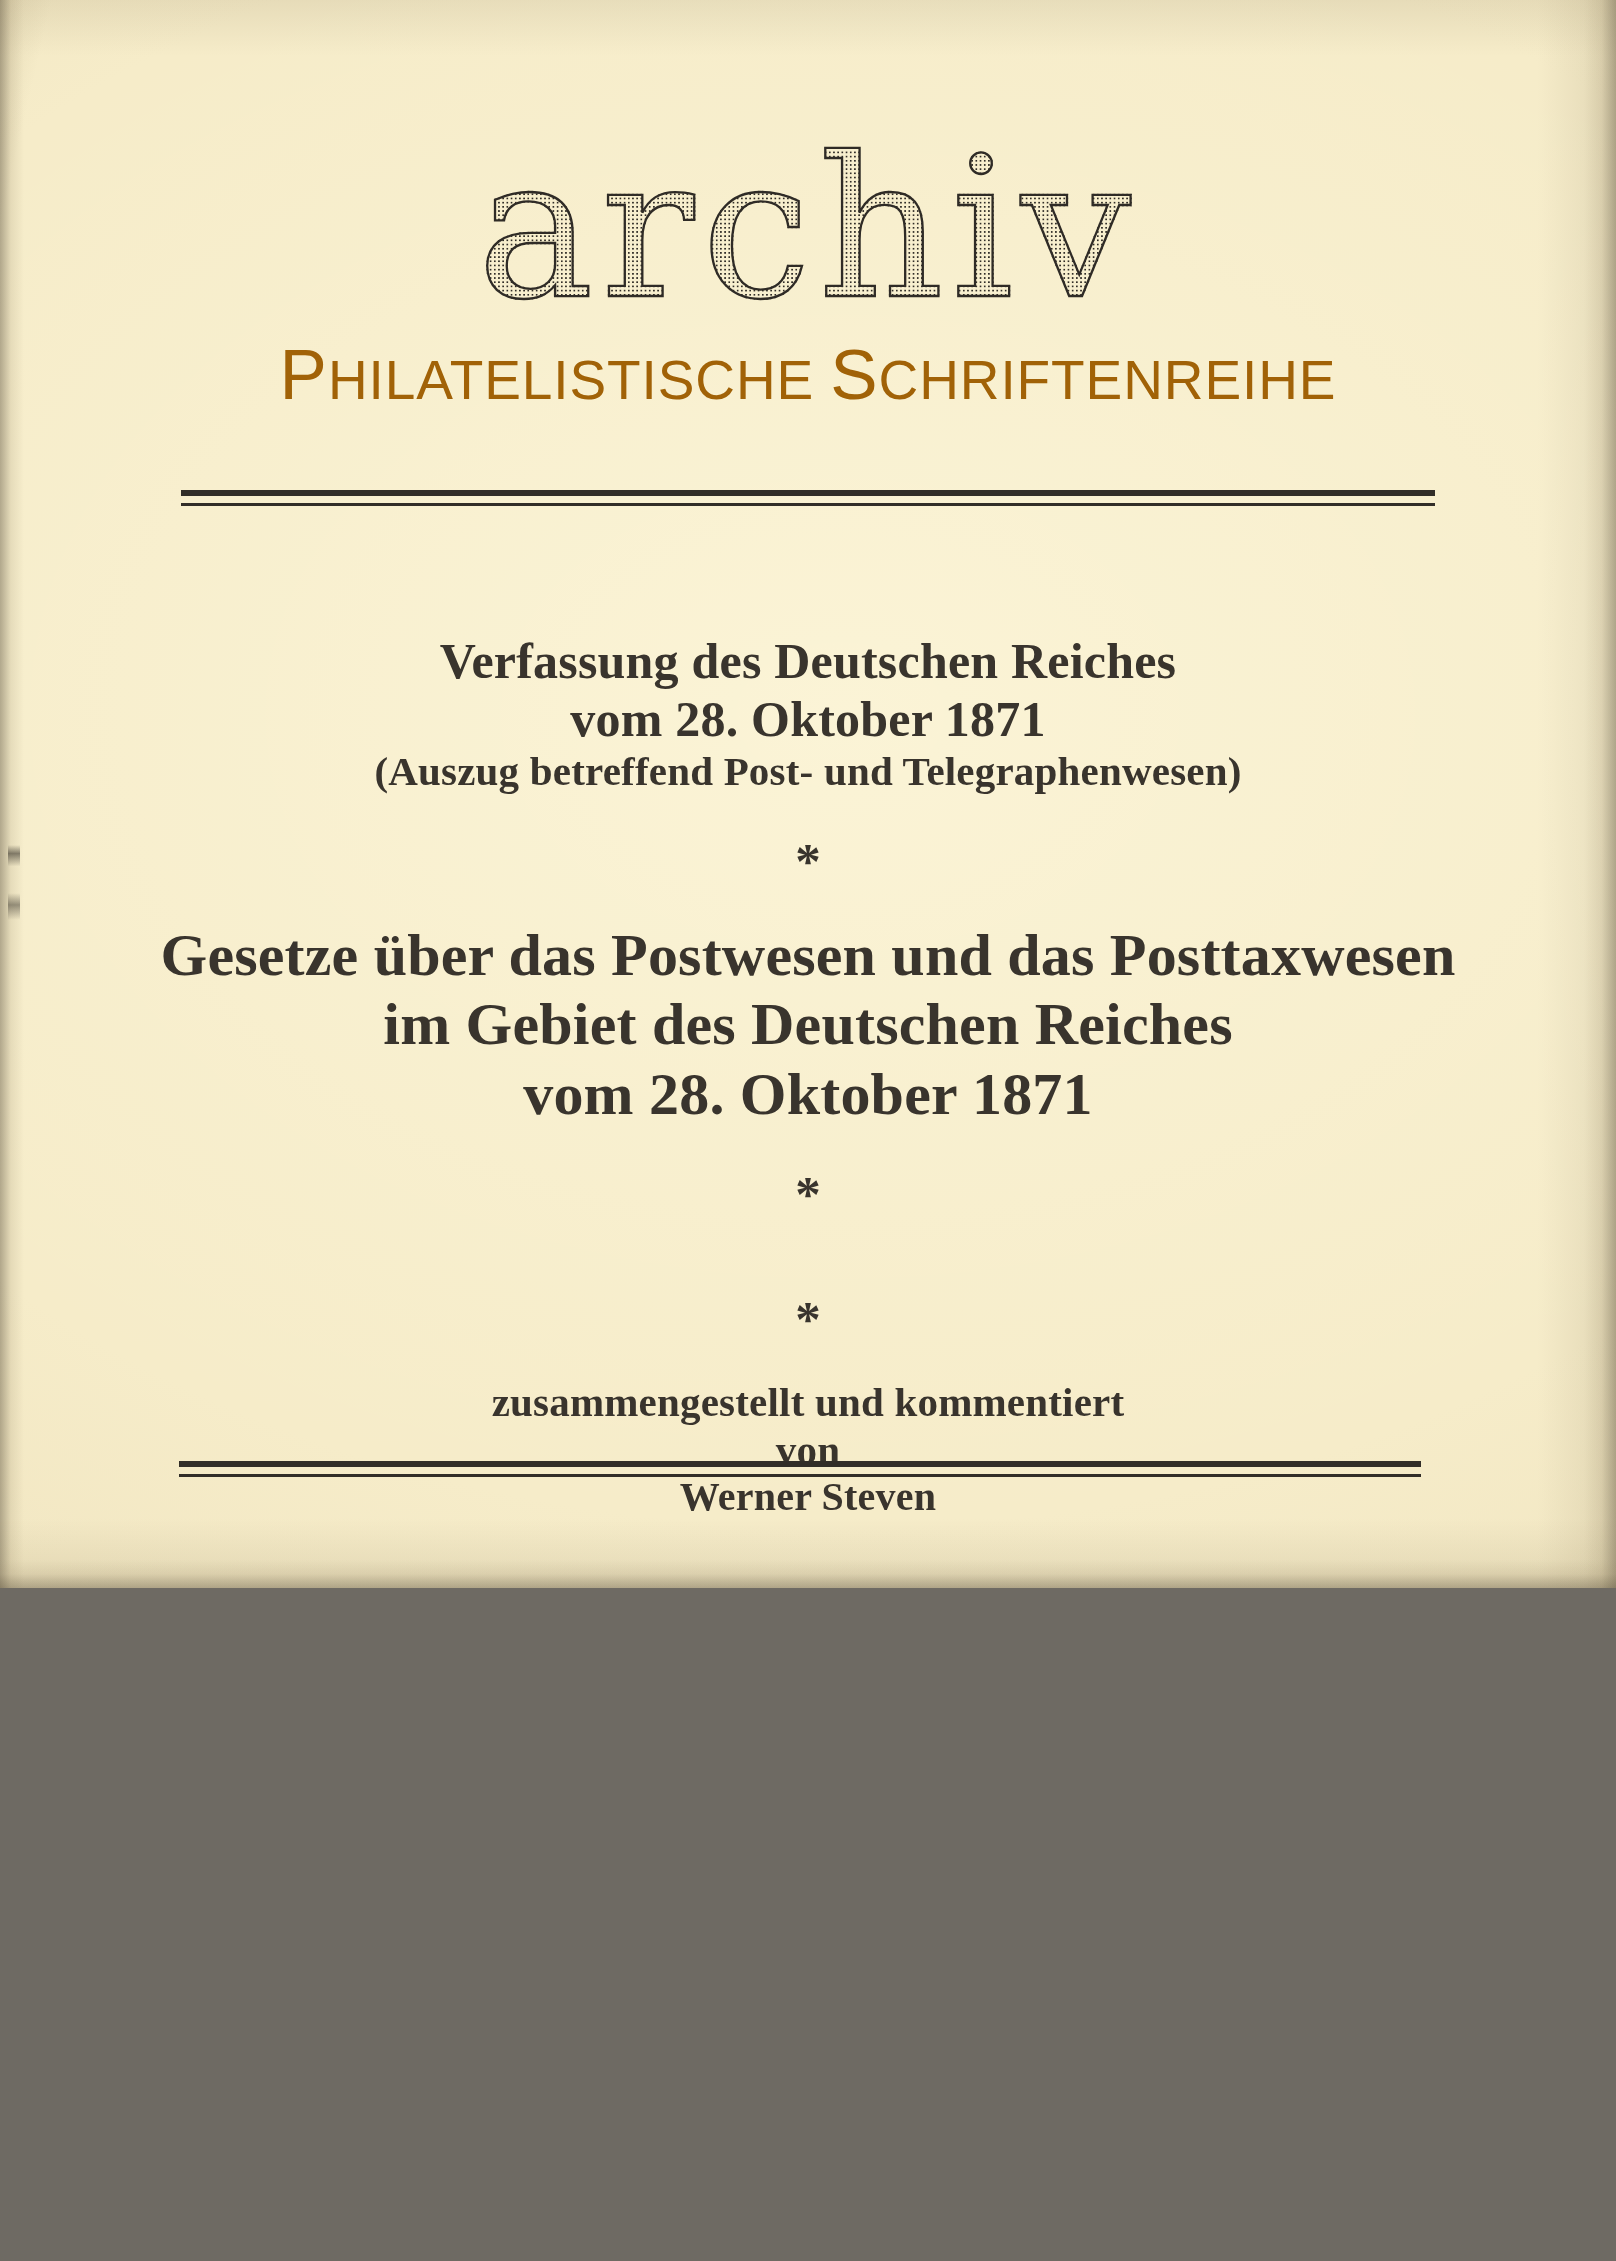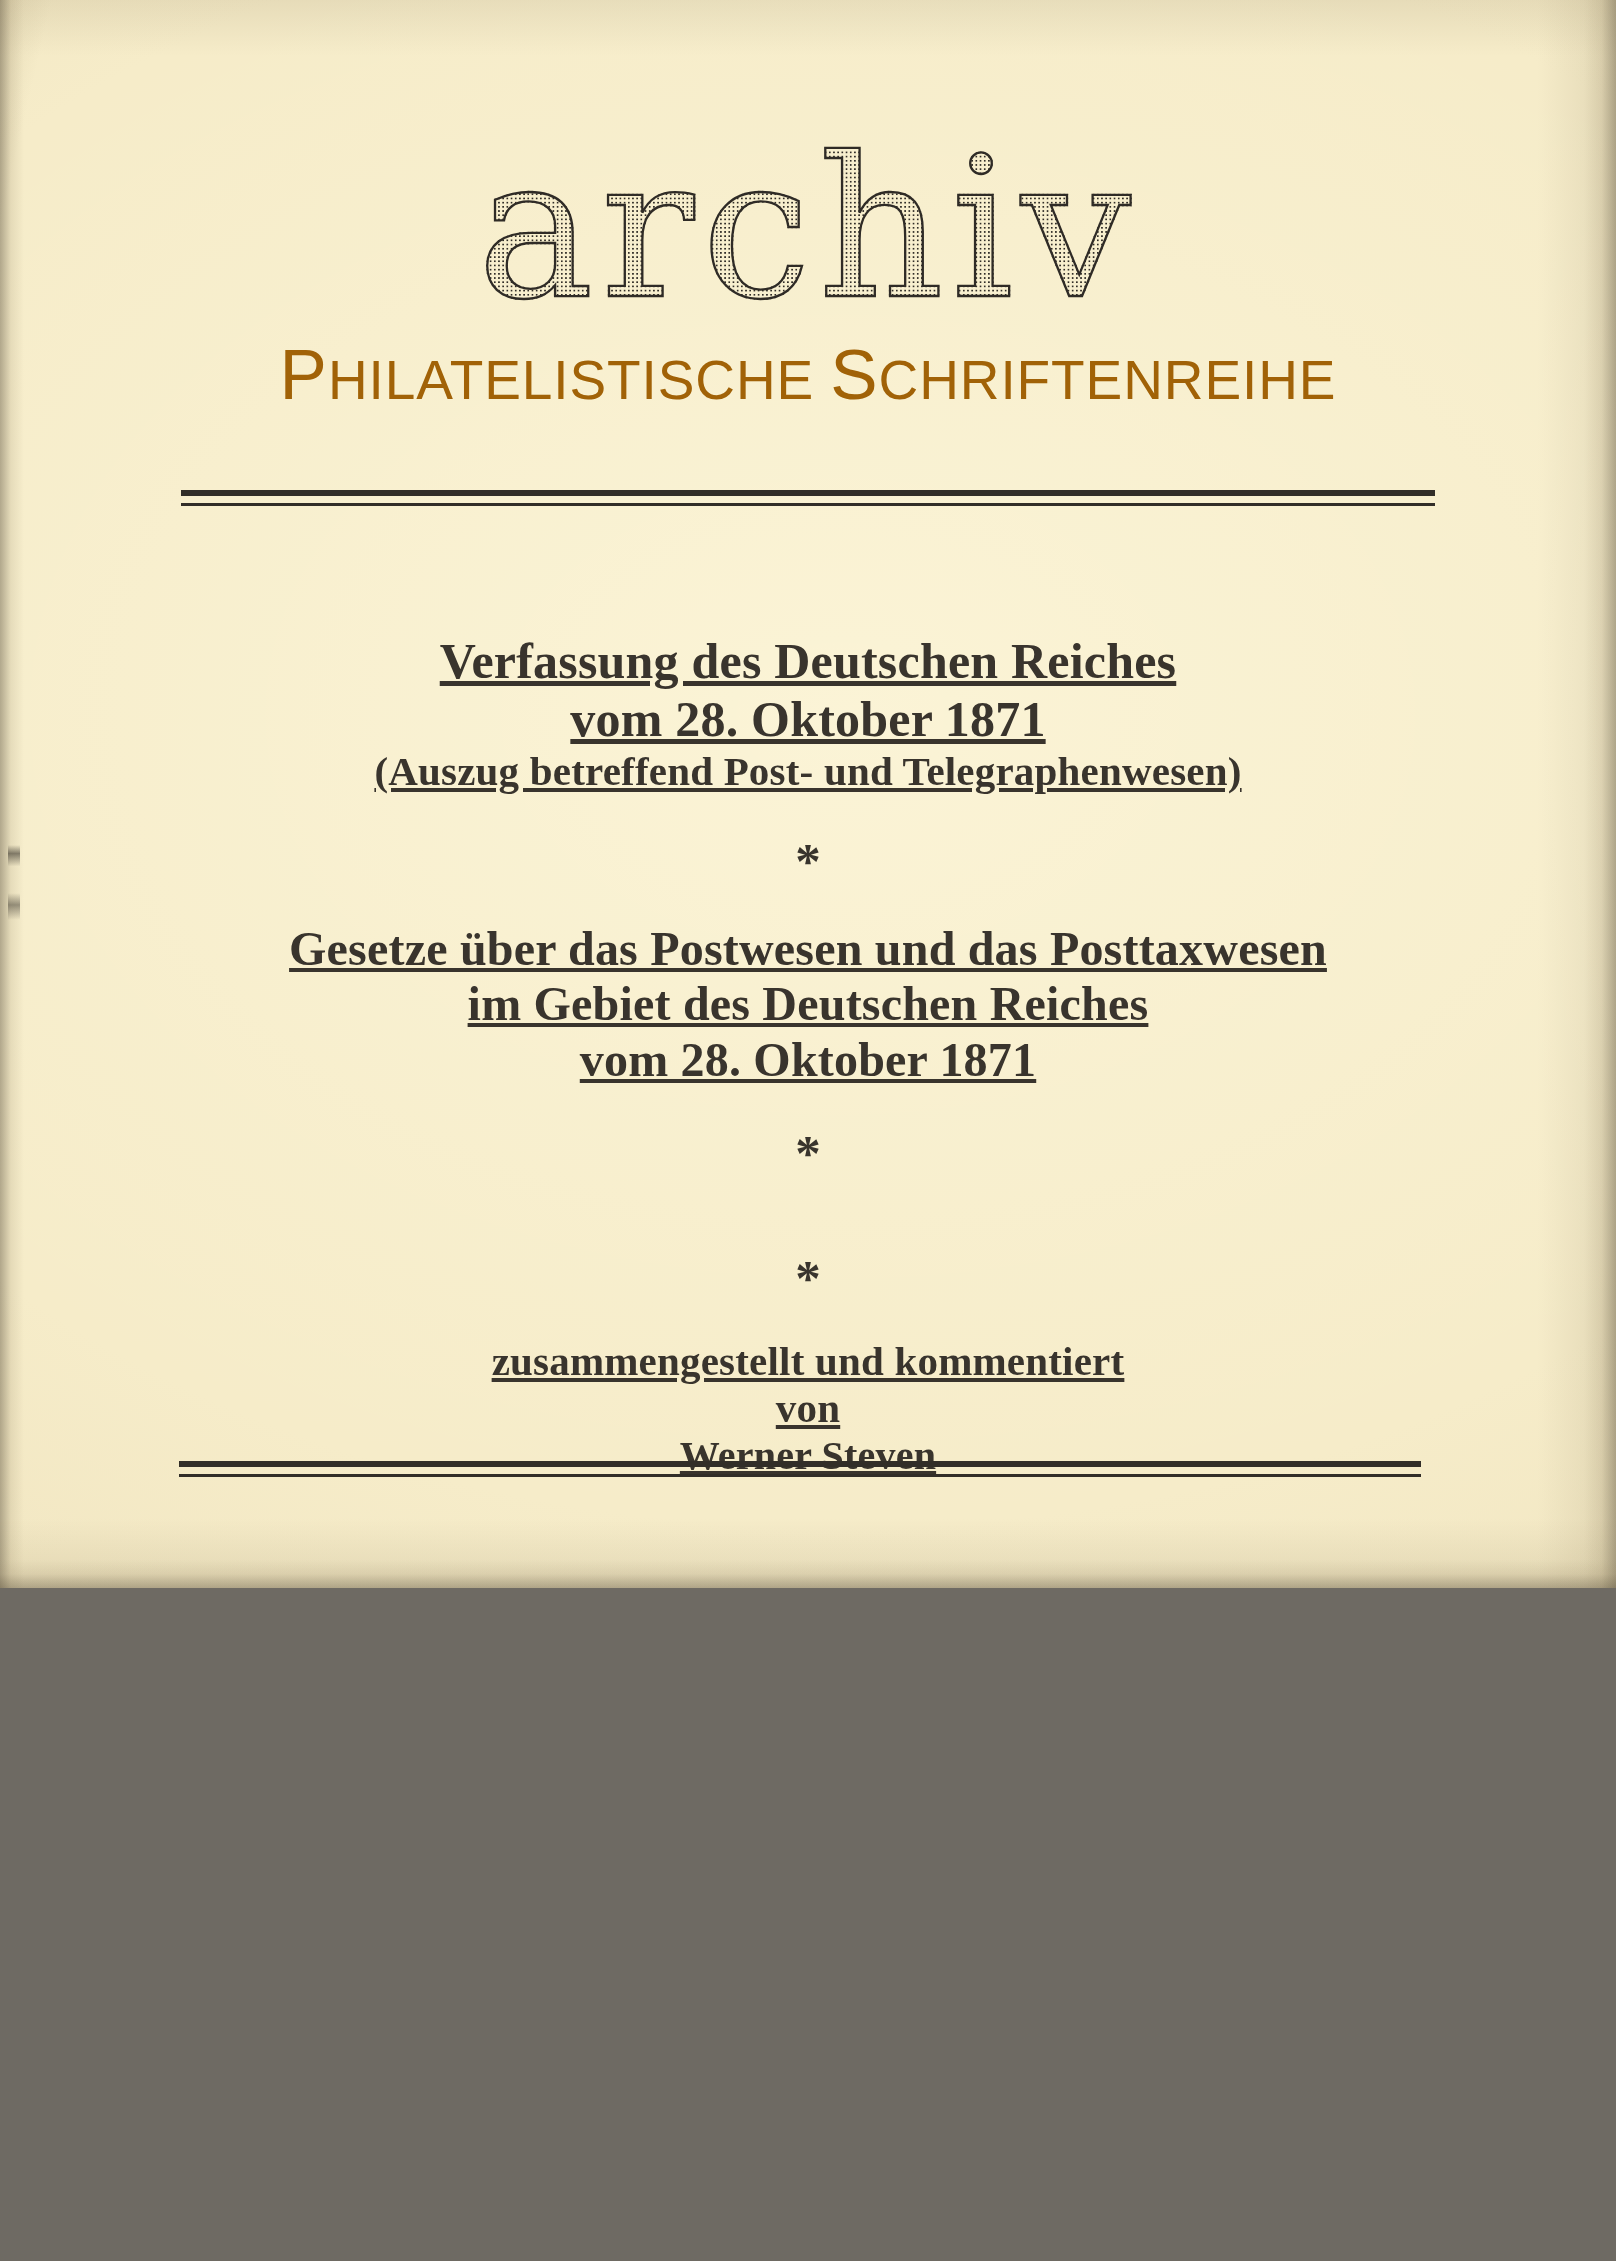--- a/index.html
+++ b/index.html
@@ -128,24 +128,24 @@
     text-align: center;
     color: #39342d;
   }
   .tb-line {
     font-family: "Liberation Serif", serif;
     font-weight: 700;
     line-height: 1.16;
     letter-spacing: 0.2px;
   }
   .sz-1 { font-size: 50px; }
-  .sz-2 { font-size: 48px; }
+  .sz-2 { font-size: 60px; }
   .sz-3 { font-size: 41px; }
   .sz-name { font-size: 40px; }
-  .group { margin: 0; text-decoration: underline; }
+  .group { margin: 0; }
   .star {
     font-family: "Liberation Serif", serif;
     font-weight: 700;
     font-size: 51px;
     line-height: 1;
     color: #39342d;
   }
   .sp-after-group { height: 40px; }
   .sp-after-star { height: 34px; }
 

